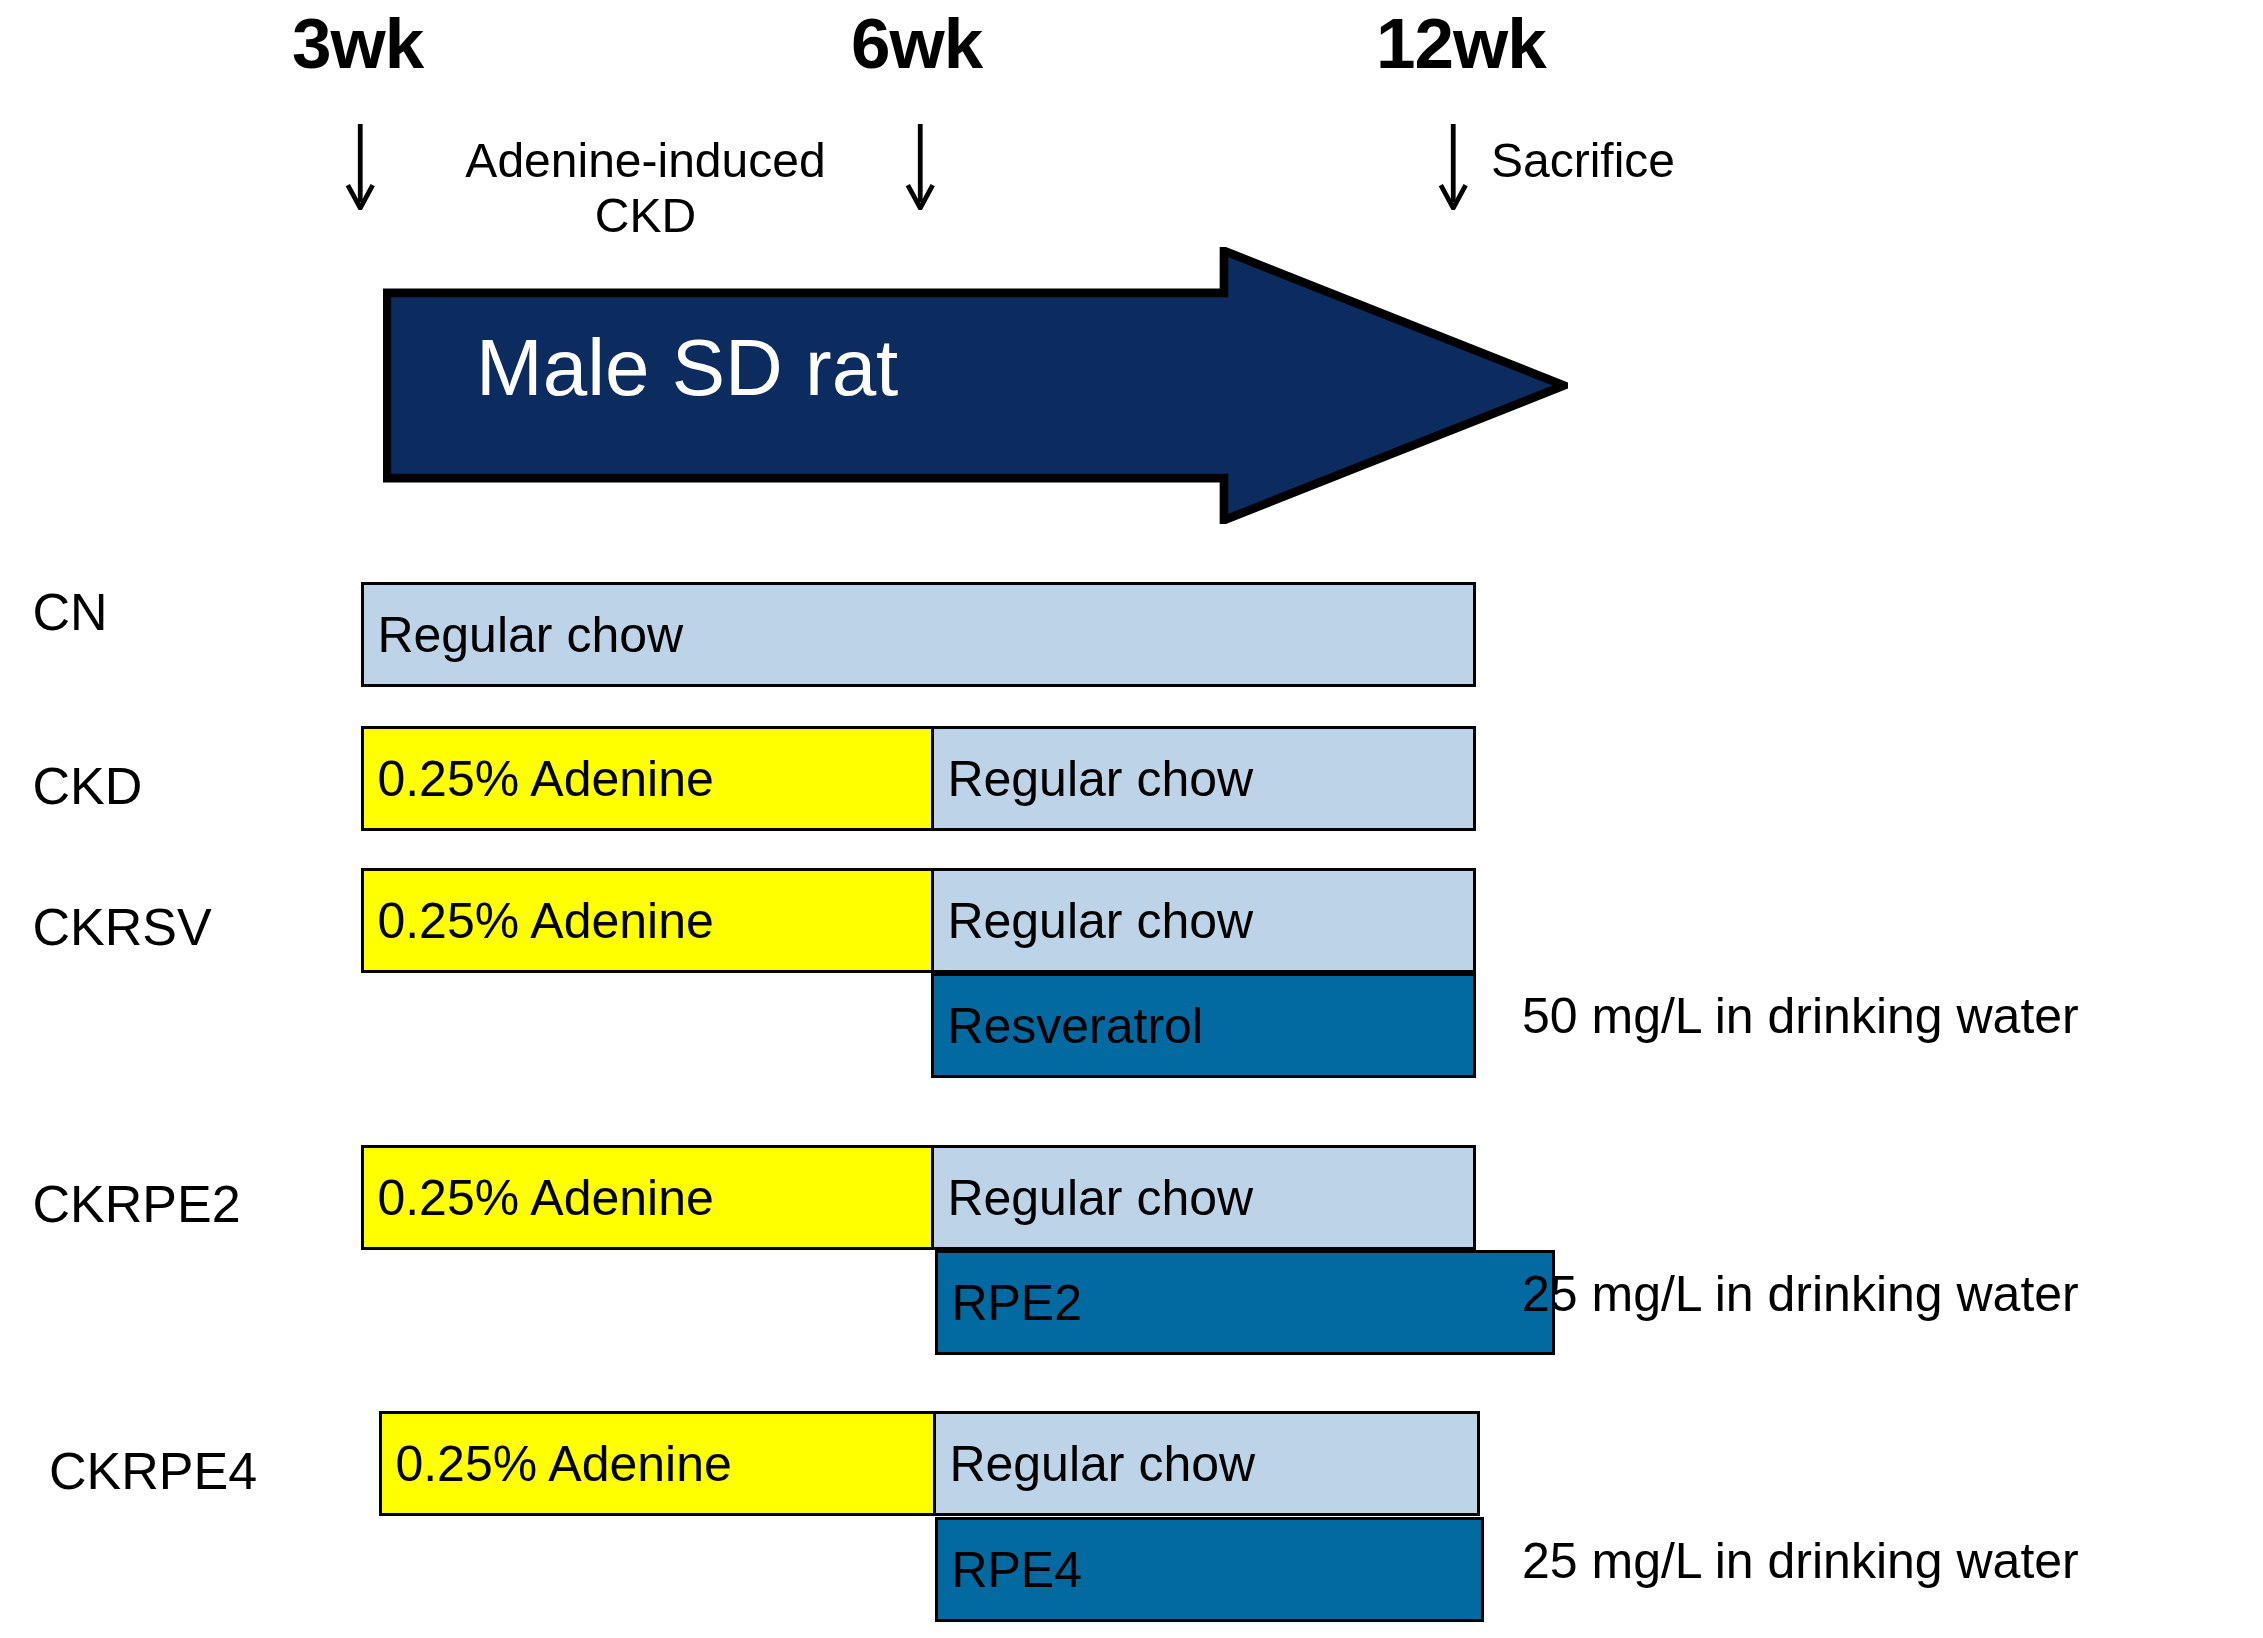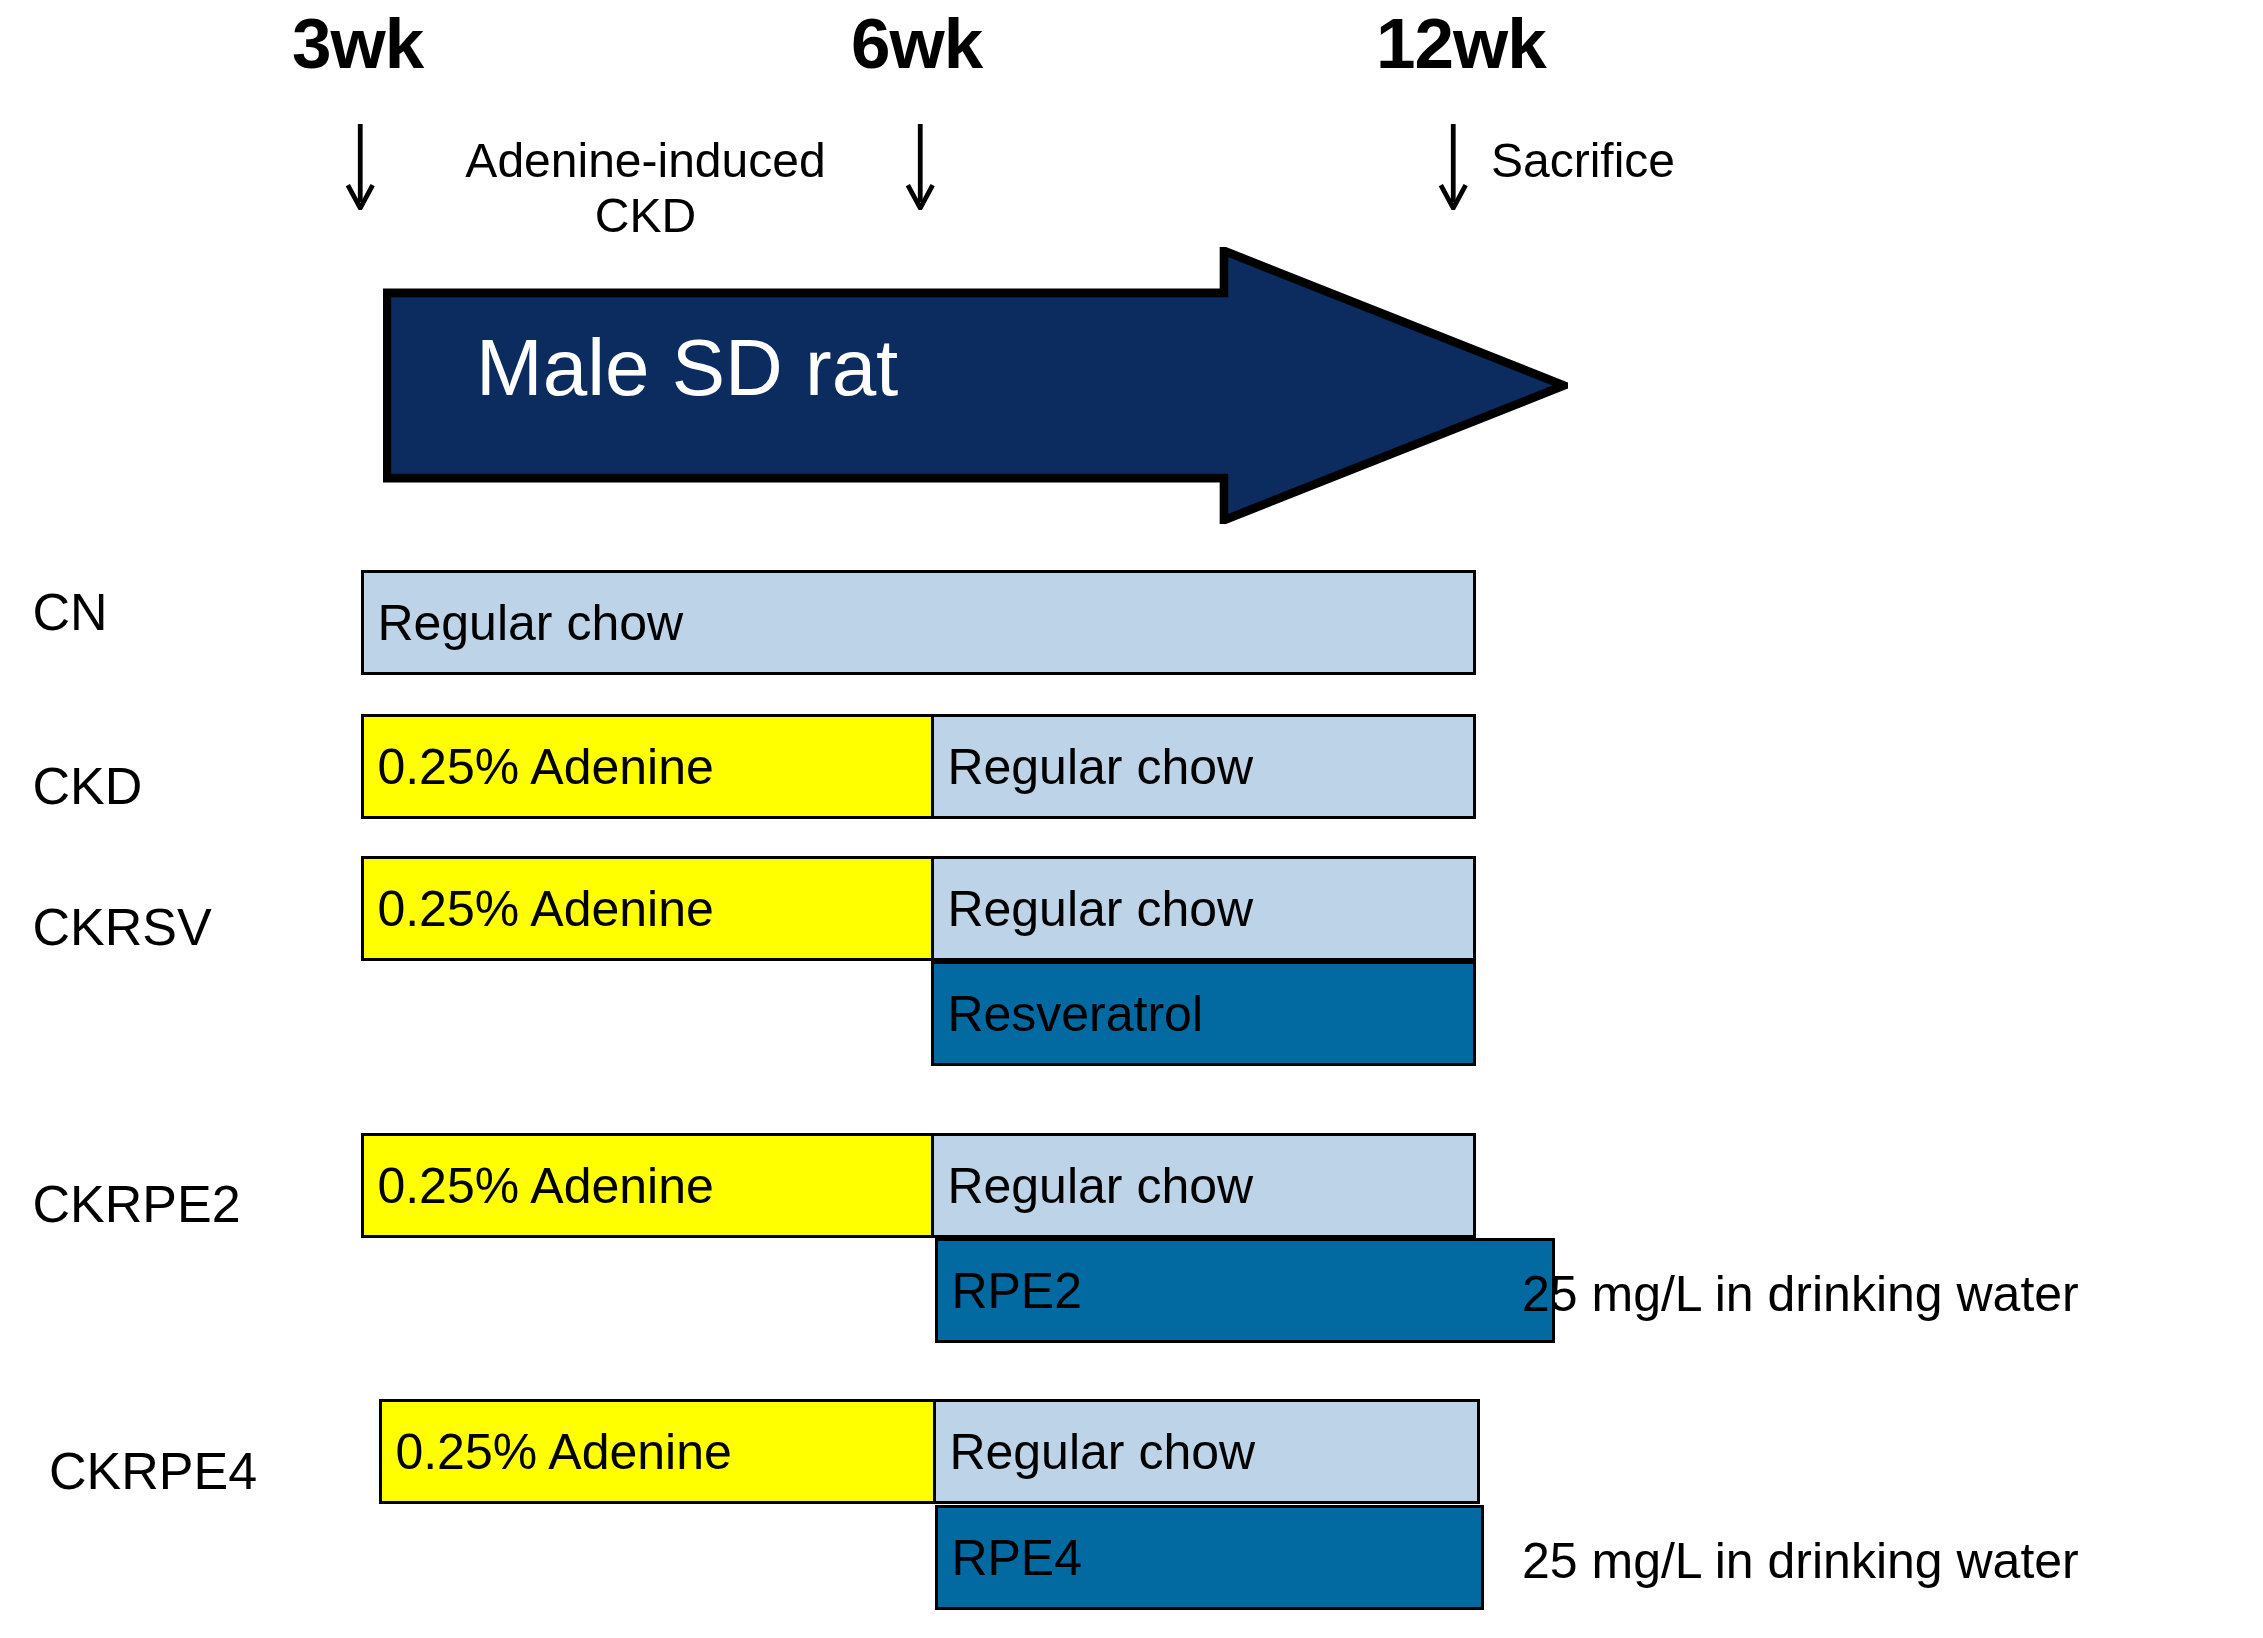--- a/index.html
+++ b/index.html
@@ -69,20 +69,21 @@
     white-space: nowrap;
   }
 
   
   .bar {
     box-sizing: border-box;
     border: 3.8px solid #000000;
     display: flex;
     align-items: center;
     overflow: hidden;
+    margin-top: 12px;
   }
   .bar-text {
     font-size: 50px;
     line-height: 1;
     padding-left: 13.4px;
     white-space: nowrap;
   }
   .seg-adenine { background: #FFFF00; }
   .seg-chow    { background: #BDD3E8; }
   .seg-plain   { background: #0369a1; }
@@ -163,20 +164,21 @@
   </div>
 
   <div class="abs bar seg-chow" style="left:931px; top:856px; width:545px; height:105px;">
     <span class="bar-text">Regular chow</span>
   </div>
 
   <div class="abs bar seg-plain" style="left:931px; top:961px; width:545px; height:105px;">
     <span class="bar-text">Resveratrol</span>
   </div>
 
+  <div class="abs dose-note" style="left:1522px; top:991px;">50 mg/L in drinking water</div>
 
   <div class="abs group-label" style="left:32.5px; top:1178px;">CKRPE2</div>
 
   <div class="abs bar seg-adenine" style="left:361px; top:1133px; width:574px; height:105px;">
     <span class="bar-text">0.25% Adenine</span>
   </div>
 
   <div class="abs bar seg-chow" style="left:931px; top:1133px; width:545px; height:105px;">
     <span class="bar-text">Regular chow</span>
   </div>

